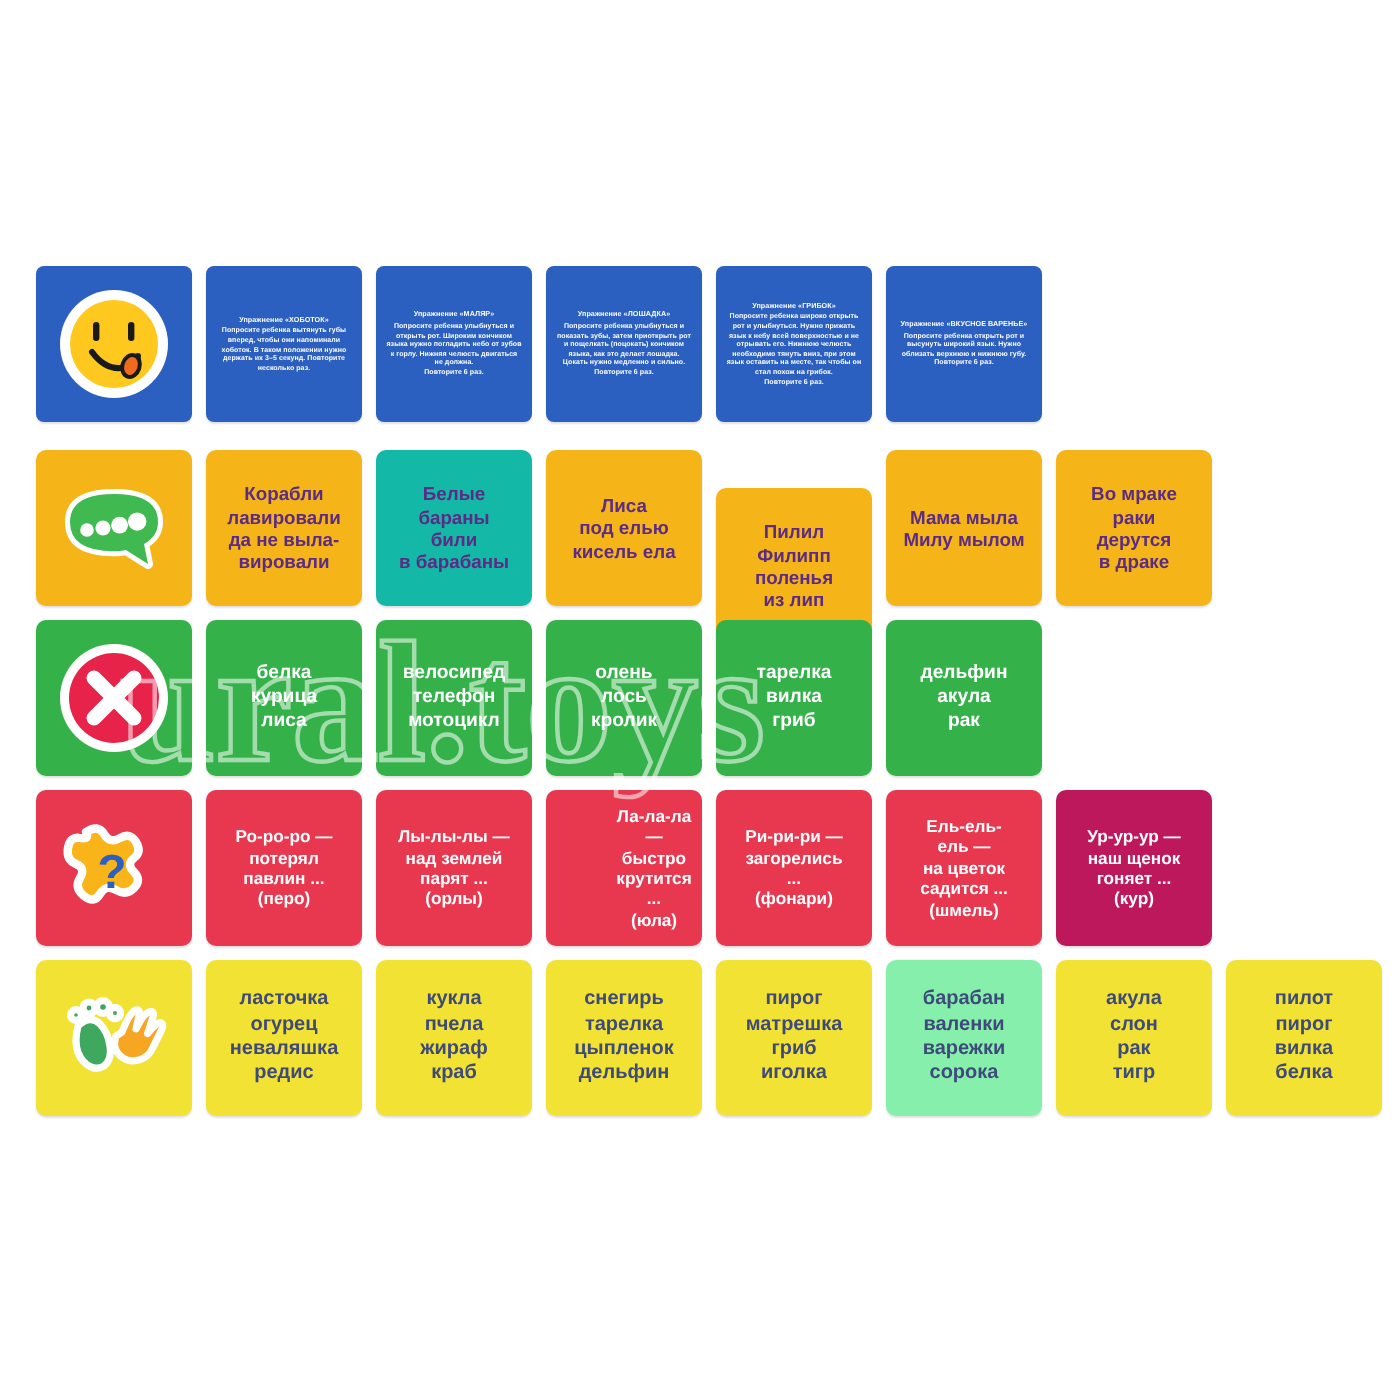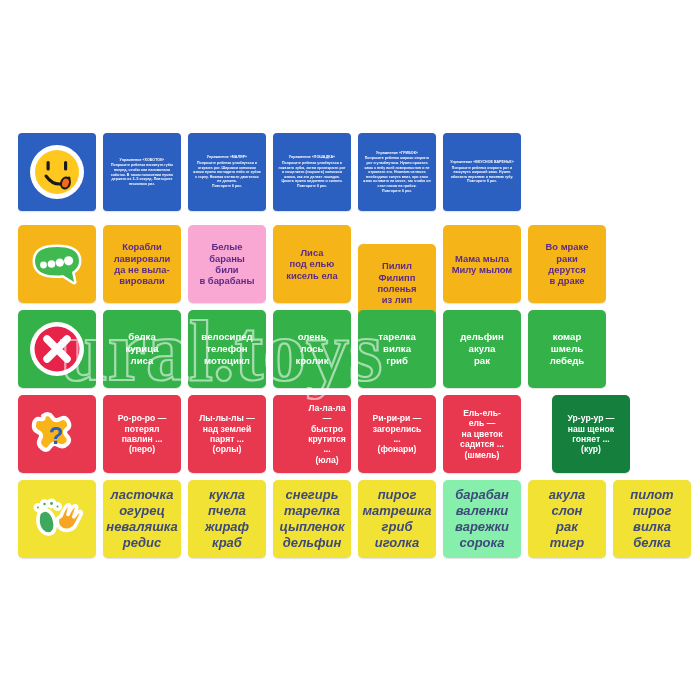--- a/index.html
+++ b/index.html
@@ -84,21 +84,21 @@
   }
   .row4 .txt{color:#ffffff;font-size:8.6px;line-height:1.22;}
 
   
   .row5{left:18px;top:480px;}
   .row5 .card{
     width:78px;height:78px;
     background:#f2e234;
     margin-right:7px;
   }
-  .row5 .txt{color:#3e4a7a;font-size:13px;line-height:1.24;font-style:italic;}
+  .row5 .txt{color:#3e4a7a;font-size:10px;line-height:1.24;}
   .row5 .card.icon{background:#e9e33c;}
 
   .iconwrap{
     width:62px;height:62px;
     display:flex;align-items:center;justify-content:center;
   }
   .iconwrap svg{display:block;}
   
   #wm{
     position:absolute;
@@ -166,21 +166,21 @@
       <circle cx="41.6" cy="26.8" r="4.6" fill="#ffffff"></circle>
     </svg>
         </span>
       </div>
       <div class="card" style="background: rgb(245, 181, 25); text-align: center;">
         <span class="txt">Корабли
 лавировали
 да не выла-
 вировали</span>
       </div>
-      <div class="card" style="background: #f9a8d4;">
+      <div class="card" style="background: #14b8a6;">
         <span class="txt">Белые
 бараны
 били
 в барабаны</span>
       </div>
       <div class="card" style="background: rgb(245, 181, 25);">
         <span class="txt">Лиса
 под елью
 кисель ела</span>
       </div>
@@ -228,25 +228,20 @@
       </div>
       <div class="card" style="background: rgb(53, 177, 74);">
         <span class="txt">тарелка
 вилка
 гриб</span>
       </div>
       <div class="card" style="background: rgb(53, 177, 74);">
         <span class="txt">дельфин
 акула
 рак</span>
-      </div>
-      <div class="card" style="background: rgb(53, 177, 74);">
-        <span class="txt">комар
-шмель
-лебедь</span>
       </div>
     </div>
     <div class="row row4">
       <div class="card icon" style="background: rgb(232, 56, 79);">
         <span class="iconwrap">
           <svg width="60" height="60" viewBox="0 0 60 60">
       <path d="M16 12 q6 -4 9 1 q3 5 8 2 q5 -3 8 2 q3 5 -1 8 q-4 3 0 7 q4 4 0 8 q-4 4 -9 1 q-5 -3 -8 2 q-3 5 -8 1 q-5 -4 -2 -9 q3 -5 -2 -7 q-5 -2 -4 -8 q1 -6 6 -5 q5 1 3 -3 z" fill="#f8b418" stroke="#ffffff" stroke-width="4.2" stroke-linejoin="round"></path>
       <text x="29" y="40" text-anchor="middle" font-family="Liberation Sans, sans-serif" font-size="24" font-weight="bold" fill="#2b5fc0">?</text>
     </svg>
         </span>
@@ -275,21 +270,21 @@
 ...
 (фонари)</span>
       </div>
       <div class="card" style="background: rgb(232, 56, 79);">
         <span class="txt">Ель-ель-
 ель —
 на цветок
 садится ...
 (шмель)</span>
       </div>
-      <div class="card" style="background: #15803d; margin-left: 24px;">
+      <div class="card" style="background: #be185d;">
         <span class="txt">Ур-ур-ур —
 наш щенок
 гоняет ...
 (кур)</span>
       </div>
     </div>
     <div class="row row5">
       <div class="card icon" style="background: rgb(242, 226, 52);">
         <span class="iconwrap">
           <svg width="60" height="60" viewBox="0 0 60 60">

